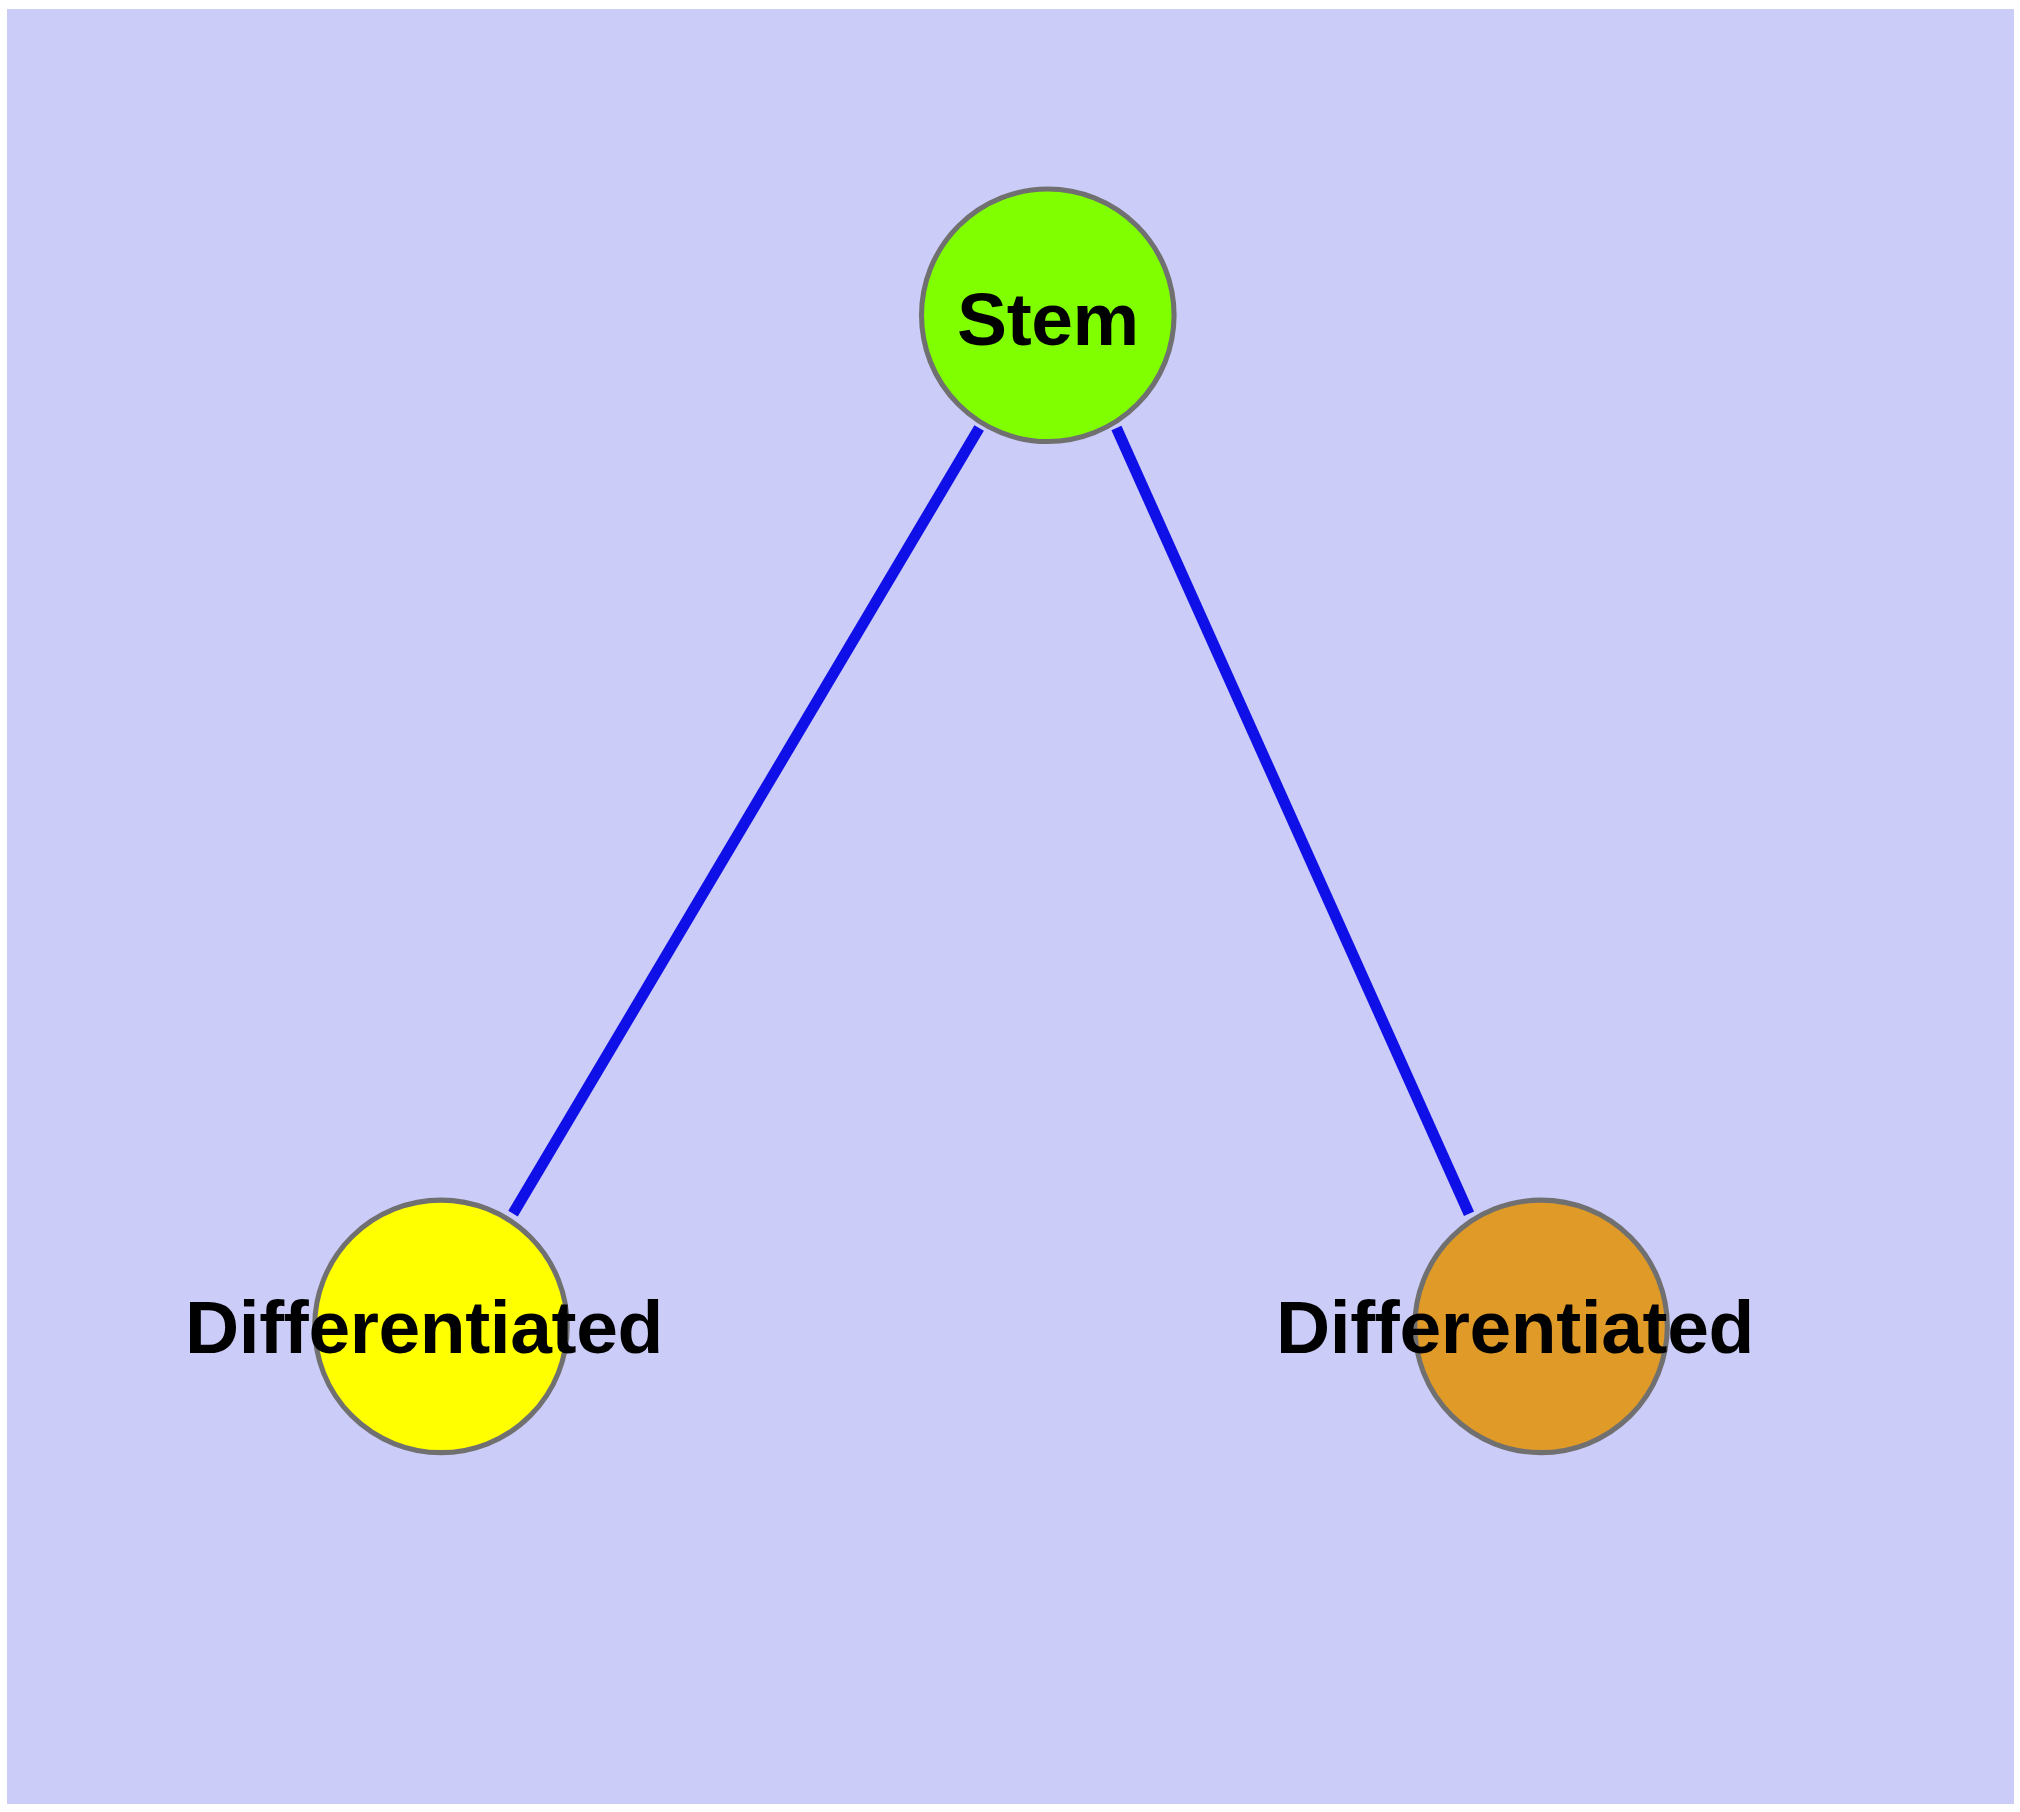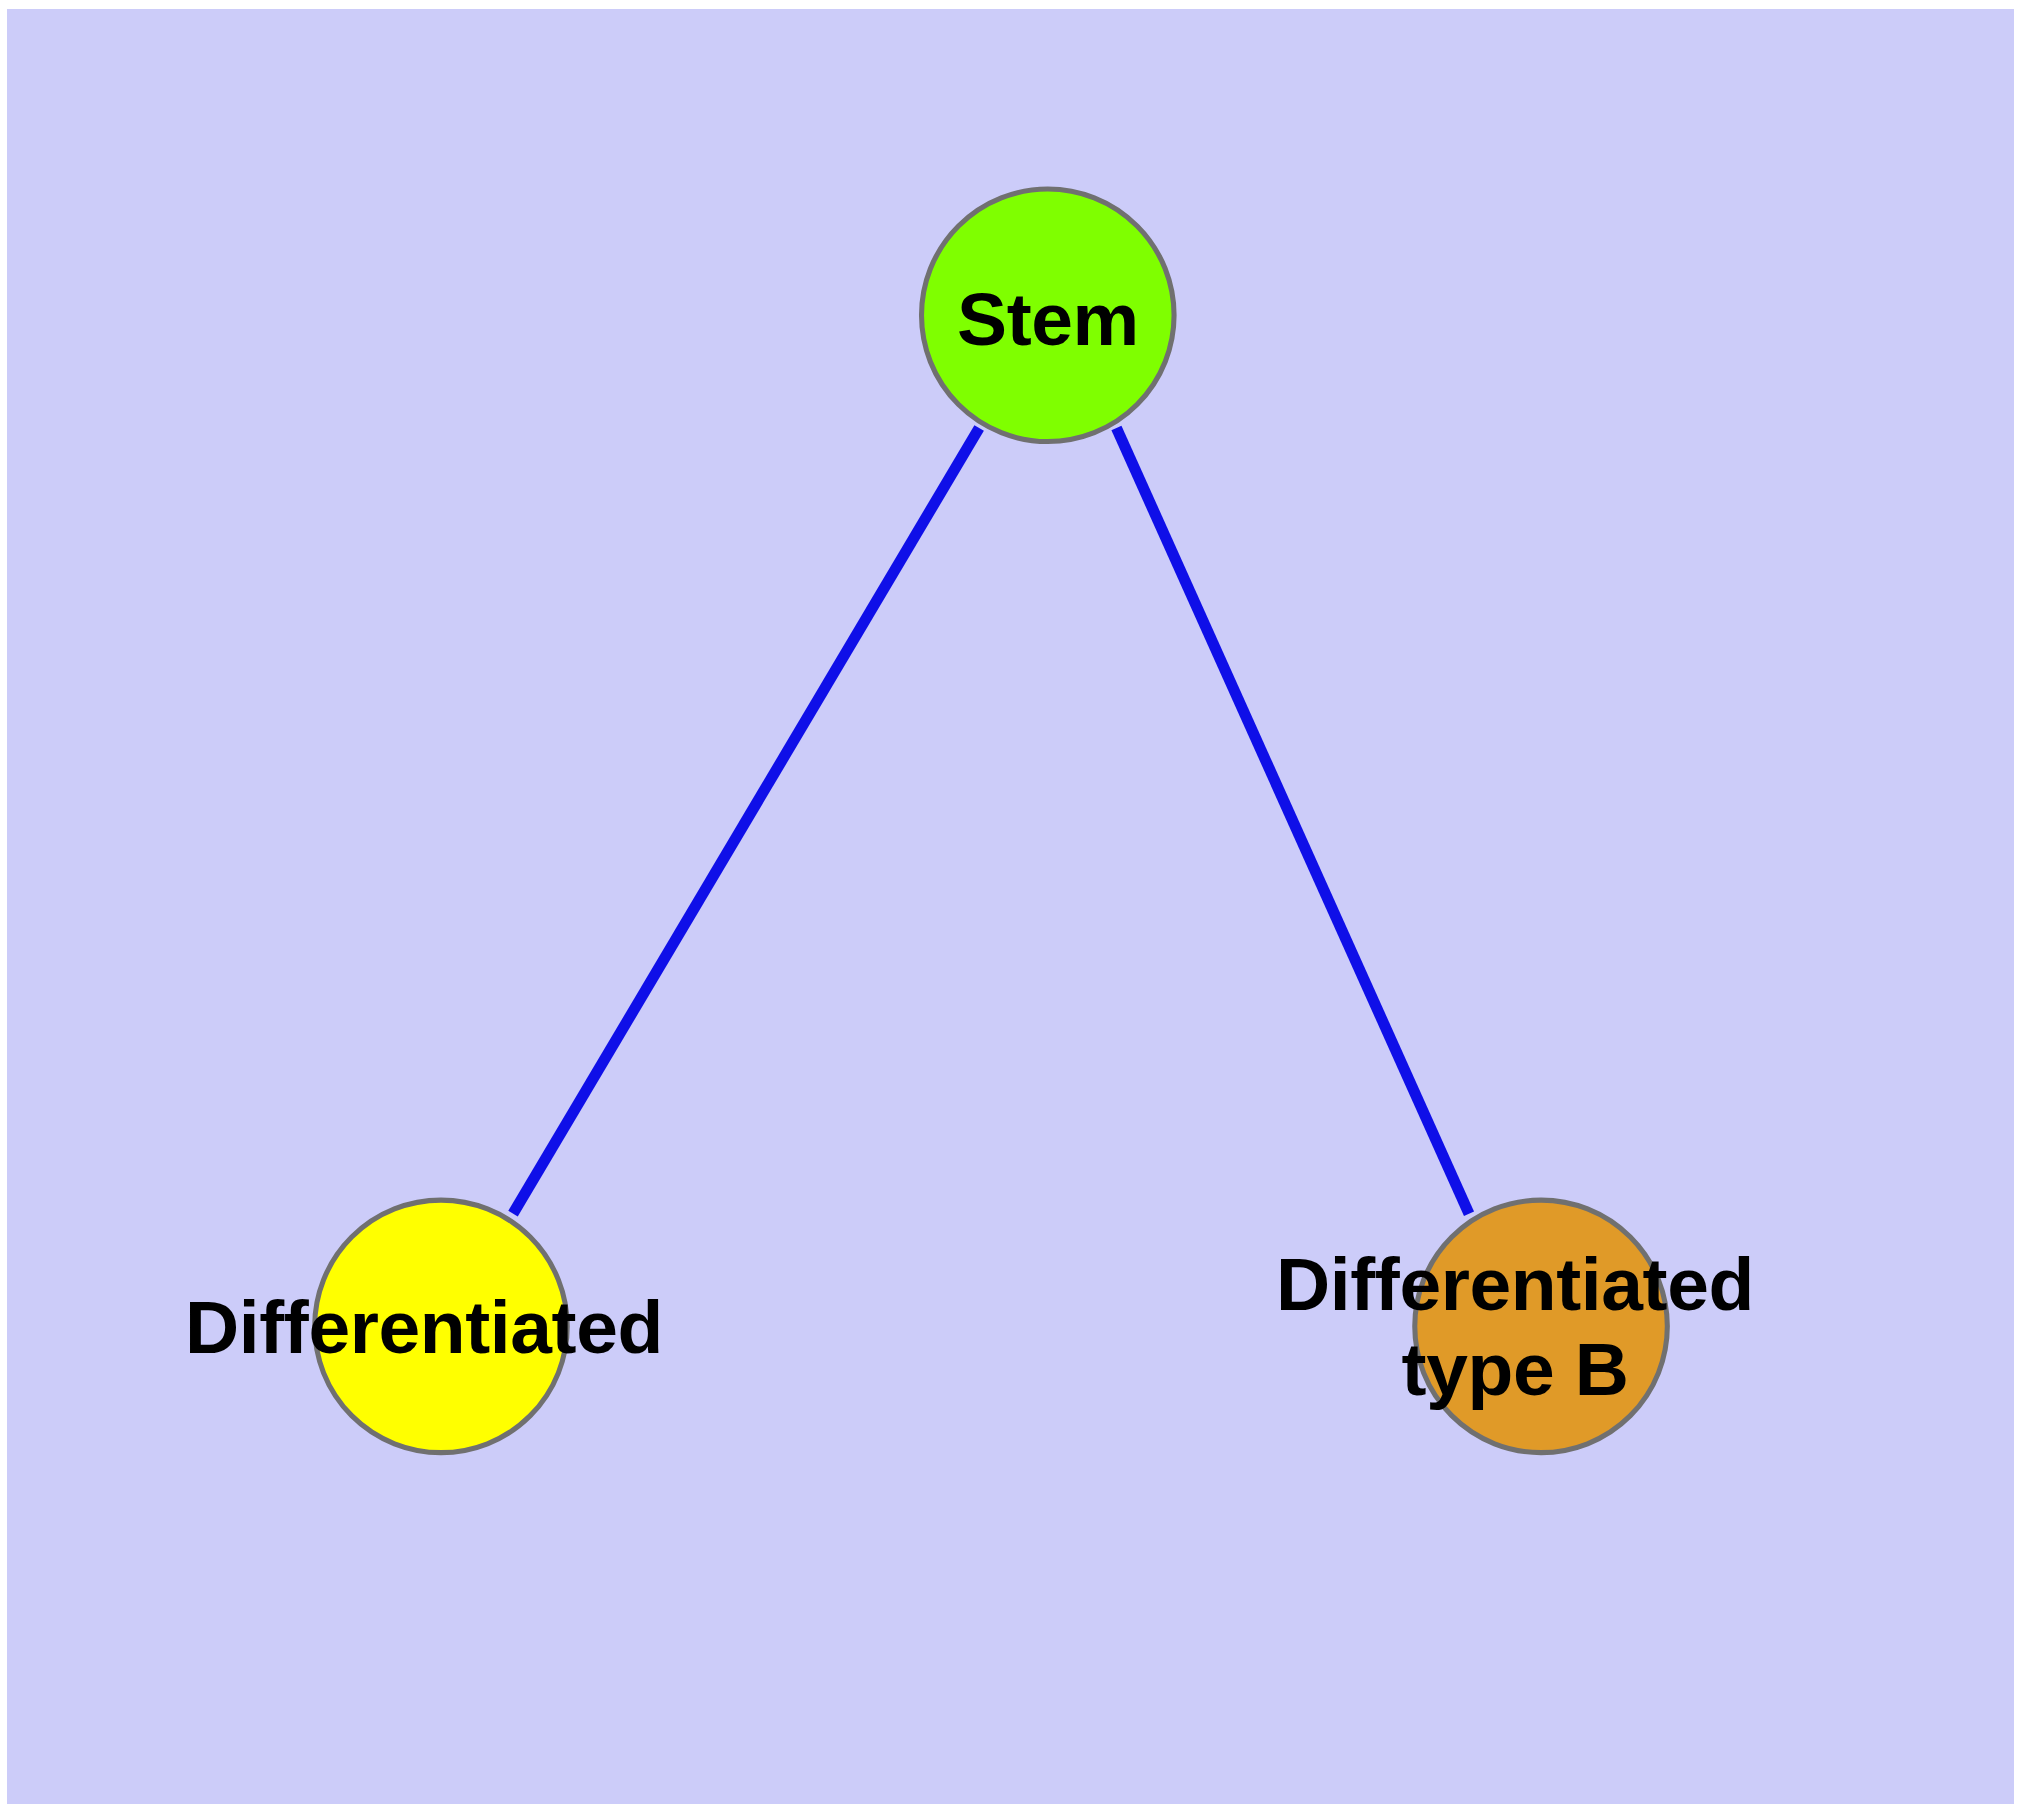--- a/index.html
+++ b/index.html
@@ -78,16 +78,16 @@
       <circle cx="1236" cy="372" r="149" fill="#7fff00" stroke="#707070" stroke-width="6"></circle>
       <circle cx="520" cy="1565" r="149" fill="#ffff00" stroke="#707070" stroke-width="6"></circle>
       <circle cx="1818" cy="1565" r="149" fill="#e09a28" stroke="#707070" stroke-width="6"></circle>
     </g>
   </svg>
 
   <div class="node-label" id="label-stem" style="color: rgb(0, 0, 0); font-size: 75px;"><span>Stem</span></div>
 
   <div class="node-label" id="label-type-a" style="color: rgb(0, 0, 0); font-size: 75px;"><span>Differentiated</span><br></div>
 
-  <div class="node-label" id="label-type-b" style="color: rgb(0, 0, 0); font-size: 75px;"><span>Differentiated</span><br><span>type B</span></div>
+  <div class="node-label" id="label-type-b" style="color: rgb(0, 0, 0); font-size: 75px;"><span>Differentiated</span><br></div>
 
 </div>
 
 
 </body></html>

